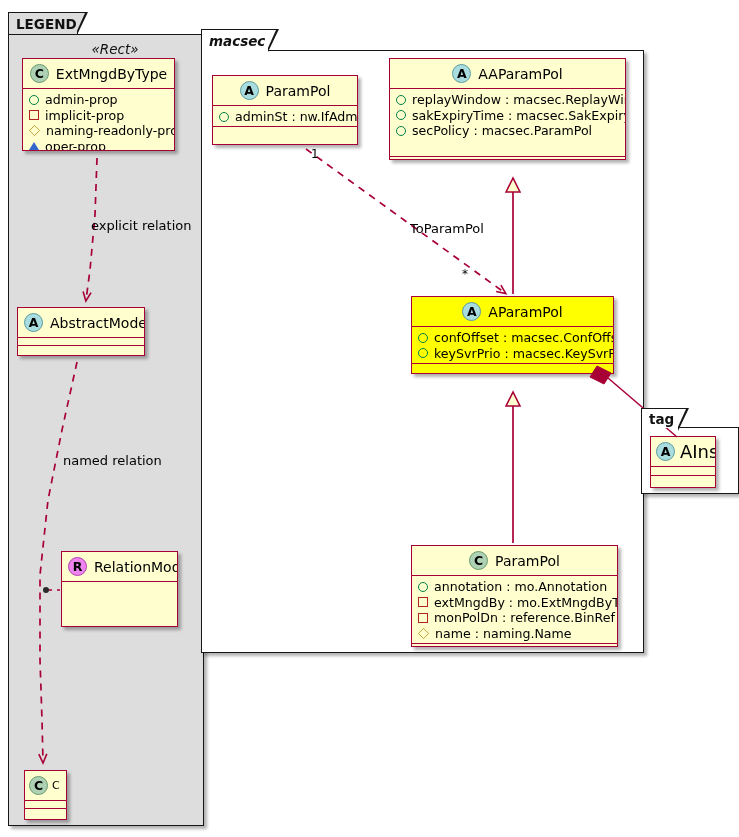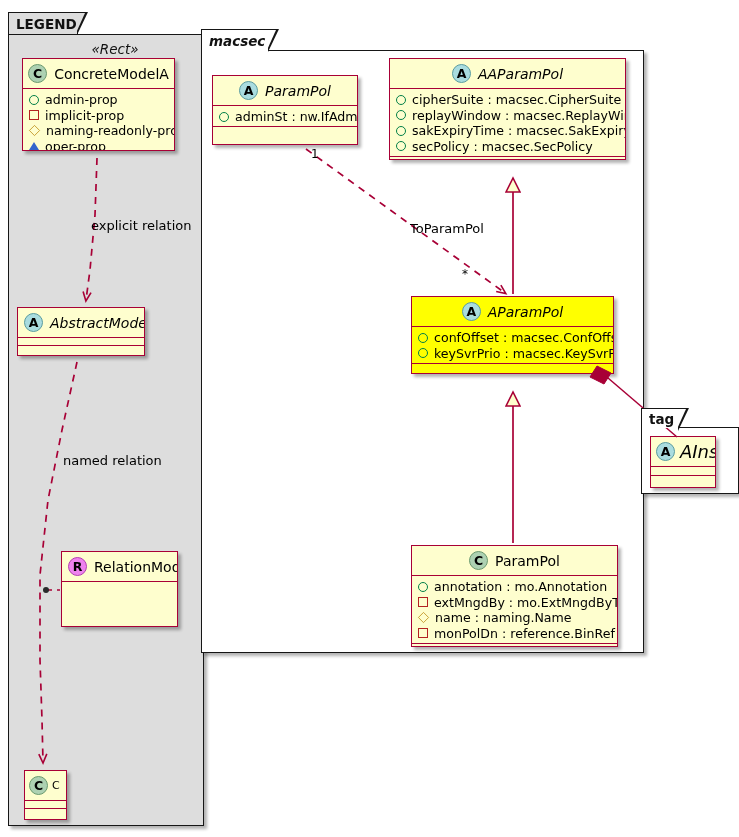--- a/index.html
+++ b/index.html
@@ -33,21 +33,21 @@
 
   
   .cls{position:absolute;box-sizing:border-box;background:#FEFECE;
        border:1.5px solid #A80036;box-shadow:3px 3px 3px rgba(0,0,0,.30);
        overflow:hidden;}
   .cls.hl{background:#FFFF00;}
   .cls-title{display:flex;align-items:center;justify-content:center;gap:7px;
              height:30px;border-bottom:1.5px solid #A80036;box-sizing:border-box;
              padding:0 8px;}
   .cls-name{font-size:14px;color:#000;white-space:nowrap;}
-  .cls-name.ital{font-style:italic;}
+  .cls-name.ital{}
   .cls-attrs{padding:3px 5px 3px 6px;border-bottom:1.5px solid #A80036;box-sizing:border-box;}
   .cls-foot{height:9px;}
   .attr{display:flex;align-items:center;gap:6px;font-size:12.6px;color:#000;
         line-height:15.5px;white-space:nowrap;}
 
   
   .badge{width:19px;height:19px;border-radius:50%;display:flex;align-items:center;
          justify-content:center;font-size:12.5px;font-weight:bold;color:#000;
          flex:0 0 auto;box-sizing:border-box;}
   .badge.C{background:#ADD1B2;border:1.4px solid #6A9A6F;}
@@ -77,21 +77,21 @@
   <div class="pkg-tab" style="width:70px;">
     <span>LEGEND</span>
   </div>
   <div class="pkg-body" style="top:22px;width:196px;height:792px;"></div>
   <div class="pkg-stereo" style="top:29px;left:0;margin-left:9px;">«Rect»</div>
 </div>
 
 <div class="cls" style="left:22px;top:58px;width:153px;height:93px;">
   <div class="cls-title">
     <span class="badge C">C</span>
-    <span class="cls-name">ConcreteModelA</span>
+    <span class="cls-name">ExtMngdByType</span>
   </div>
   <div class="cls-attrs" style="height:68px;">
     <div class="attr">
       <span class="mk circle"></span>
       <span>admin-prop</span>
     </div>
     <div class="attr">
       <span class="mk square"></span>
       <span>implicit-prop</span>
     </div>
@@ -155,33 +155,29 @@
 </div>
 
 <div class="cls" style="left:389px;top:58px;width:237px;height:102px;">
   <div class="cls-title">
     <span class="badge A">A</span>
     <span class="cls-name ital">AAParamPol</span>
   </div>
   <div class="cls-attrs" style="height:68px;">
     <div class="attr">
       <span class="mk circle"></span>
-      <span>cipherSuite : macsec.CipherSuite</span>
-    </div>
-    <div class="attr">
-      <span class="mk circle"></span>
       <span>replayWindow : macsec.ReplayWindow</span>
     </div>
     <div class="attr">
       <span class="mk circle"></span>
       <span>sakExpiryTime : macsec.SakExpiryTime</span>
     </div>
     <div class="attr">
       <span class="mk circle"></span>
-      <span>secPolicy : macsec.SecPolicy</span>
+      <span>secPolicy : macsec.ParamPol</span>
     </div>
   </div>
   <div class="cls-foot"></div>
 </div>
 
 <div class="cls hl" style="left:411px;top:296px;width:203px;height:78px;">
   <div class="cls-title">
     <span class="badge A">A</span>
     <span class="cls-name ital">AParamPol</span>
   </div>
@@ -206,26 +202,26 @@
   <div class="cls-attrs" style="height:68px;">
     <div class="attr">
       <span class="mk circle"></span>
       <span>annotation : mo.Annotation</span>
     </div>
     <div class="attr">
       <span class="mk square"></span>
       <span>extMngdBy : mo.ExtMngdByType</span>
     </div>
     <div class="attr">
+      <span class="mk square"></span>
+      <span>monPolDn : reference.BinRef</span>
+    </div>
+    <div class="attr">
       <span class="mk diamond-o"></span>
       <span>name : naming.Name</span>
-    </div>
-    <div class="attr">
-      <span class="mk square"></span>
-      <span>monPolDn : reference.BinRef</span>
     </div>
   </div>
   <div class="cls-foot"></div>
 </div>
 
 <div class="pkg tagpkg" style="left:641px;top:408px;width:98px;height:86px;">
   <div class="pkg-tab" style="width:38px;height:20px;">
     <span>tag</span>
   </div>
   <div class="pkg-body" style="top:19px;width:98px;height:67px;"></div>

